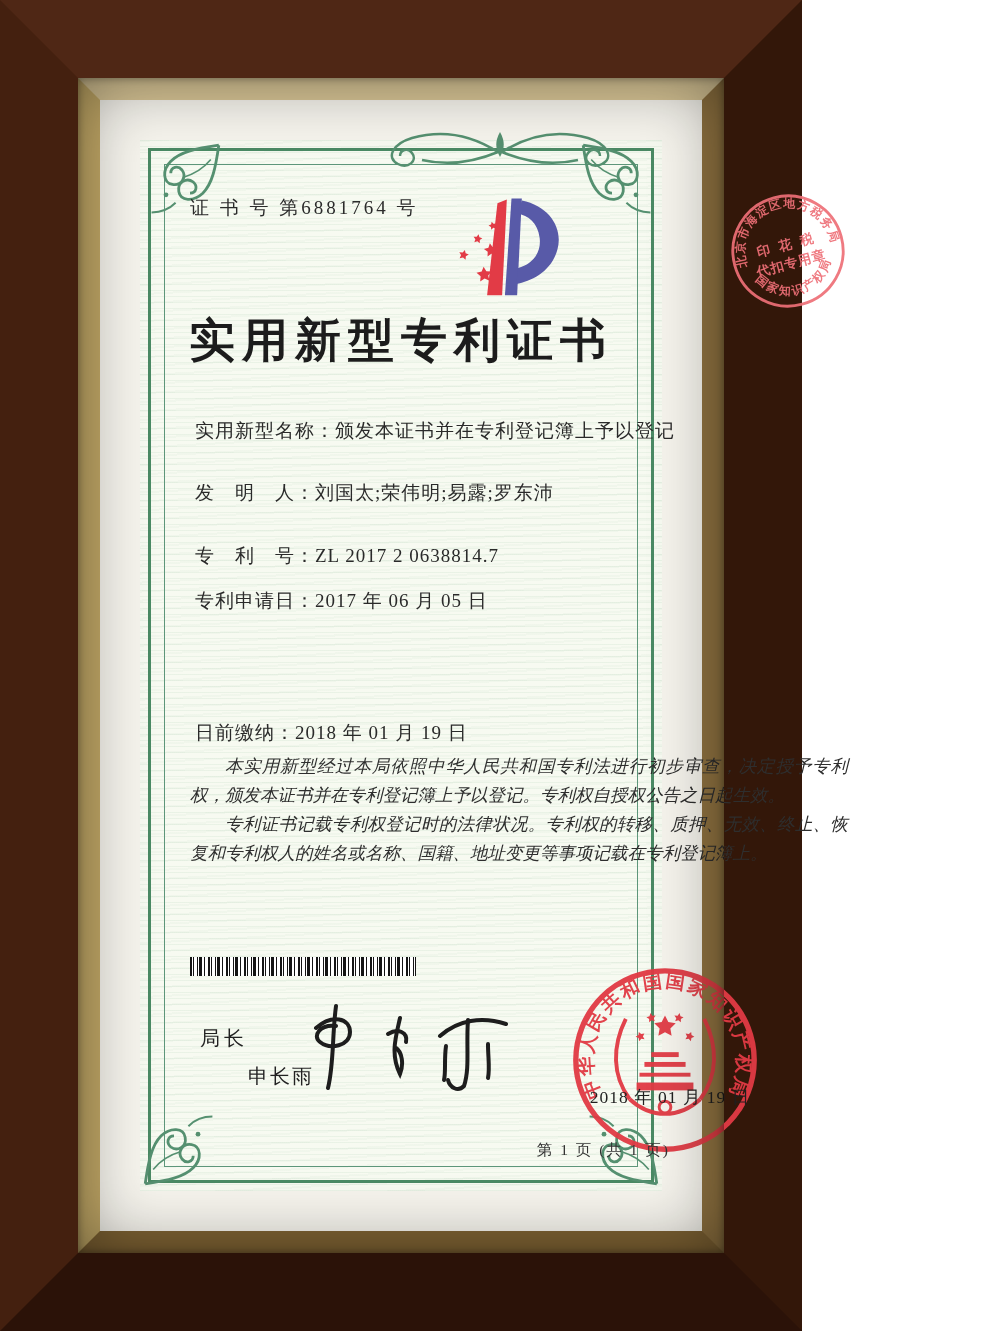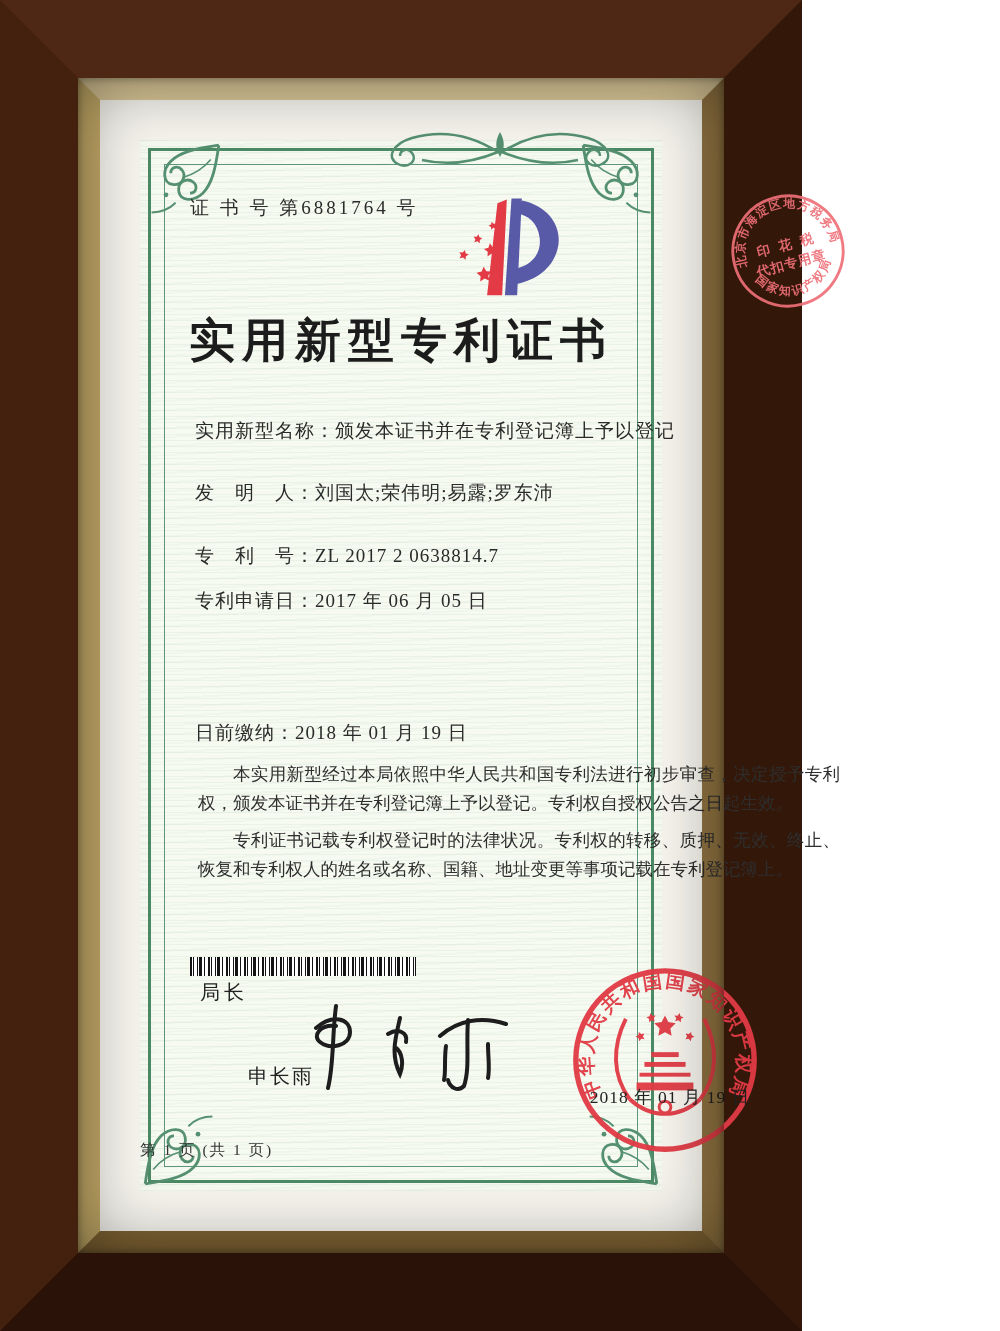--- a/index.html
+++ b/index.html
@@ -35,41 +35,41 @@
   .title{position:absolute;left:0;top:170px;width:100%;text-align:center;
     font-size:46px;font-weight:bold;letter-spacing:7px;color:#1c1c1c;}
 
   
   .field{position:absolute;left:55px;font-size:19px;color:#2a2a2a;white-space:pre;letter-spacing:1px;}
   .f0{top:278px;} .f1{top:340px;} .f2{top:403px;} .f3{top:448px;} .f4{top:520px;} .f5{top:580px;}
 
   
   .paras{position:absolute;left:50px;top:612px;width:658px;font-size:17.5px;line-height:29px;
     color:#2e2e2e;text-align:justify;}
-  .paras p{margin:8px;text-indent:2em;}
+  .paras p{margin:0;text-indent:2em;font-style:italic;}
 
   
   .barcode{position:absolute;left:50px;top:817px;width:226px;height:19px;background:
     repeating-linear-gradient(90deg,#141414 0 2px,#fff 2px 3px,#141414 3px 4px,#fff 4px 7px,
       #141414 7px 8px,#fff 8px 9px,#141414 9px 12px,#fff 12px 14px,#141414 14px 15px,#fff 15px 18px);}
 
   
-  .director-title{position:absolute;left:60px;top:839px;font-size:20px;letter-spacing:4px;color:#222;
+  .director-title{position:absolute;left:60px;top:885px;font-size:20px;letter-spacing:4px;color:#222;
     font-family:Liberation Sans, sans-serif;}
   .director-name{position:absolute;left:60px;top:923px;font-size:20px;letter-spacing:2px;color:#222;
     font-family:"Liberation Sans","DejaVu Sans",sans-serif;margin-left:48px;}
   .signature{position:absolute;left:160px;top:852px;width:230px;height:110px;}
 
   
   .office-seal{position:absolute;left:427px;top:822px;width:196px;height:196px;opacity:.95;}
   .seal-date{position:absolute;left:415px;top:945px;width:230px;text-align:center;
     font-size:17.5px;letter-spacing:1px;color:#1f1f1f;white-space:pre;}
 
   
-  .page-footer{position:absolute;left:0;top:1000px;width:100%;text-align:left;
+  .page-footer{position:absolute;left:8px;top:1000px;width:100%;text-align:right;
     font-size:15.5px;letter-spacing:2px;color:#333;white-space:pre;}
 </style>
 </head>
 <body>
 
 <div class="frame">
   <div class="gold">
     <div class="mat">
       <div class="paper">
 

